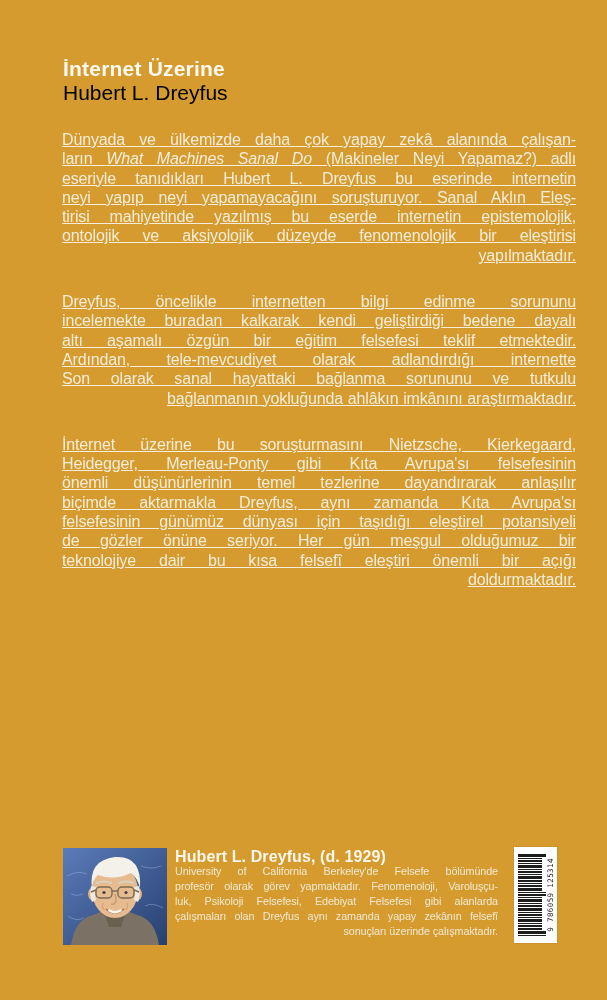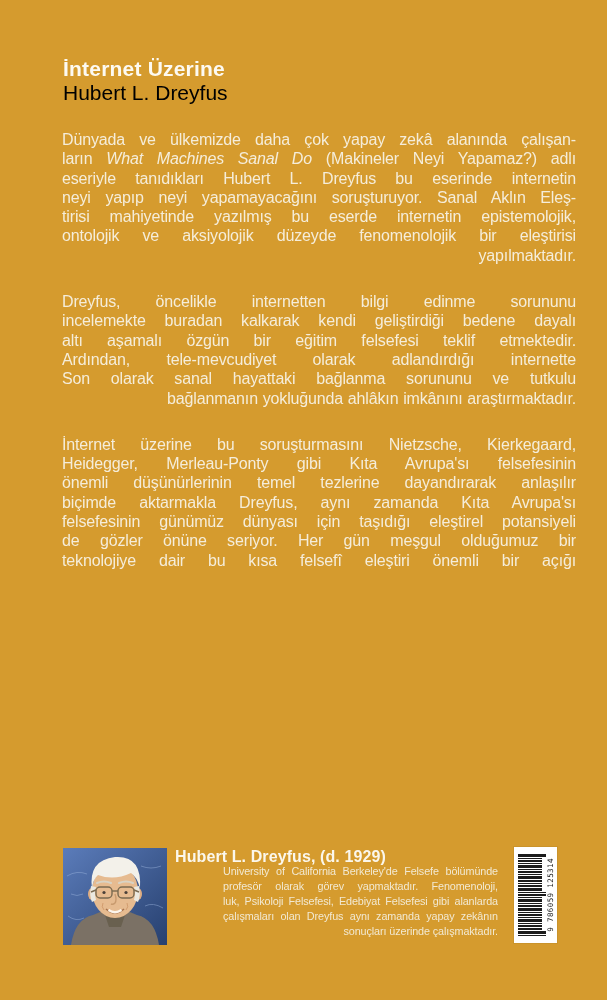--- a/index.html
+++ b/index.html
@@ -36,21 +36,21 @@
   
   .synopsis {
     position: absolute;
     left: 62px;
     top: 130px;
     width: 514px;
     font-size: 16px;
     letter-spacing: -0.15px;
     word-spacing: 0.5px;
   }
-  .para { margin: 0 0 27px 0; }
+  .para { margin: 0 0 27px 0; text-decoration: underline; }
   .para em { font-style: italic; }
 
   .tline {
     display: block;
     height: 19.3px;
     line-height: 19.3px;
     text-align: justify;
     overflow: hidden;
     white-space: normal;
   }
@@ -79,21 +79,21 @@
     font-weight: bold;
     line-height: 15px;
     color: #FBF7EC;
     letter-spacing: 0.1px;
   }
   .bio-lines {
     font-size: 10.8px;
     letter-spacing: -0.1px;
     color: #F2E9D2;
   }
-  .bio-lines .tline { height: 15px; line-height: 15px; margin-left: 48px; }
+  .bio-lines .tline { height: 15px; line-height: 15px; }
 
   
   .barcode {
     position: absolute;
     left: 514px;
     top: 847px;
     width: 43px;
     height: 96px;
     background: #ffffff;
     box-shadow: 0 0 0 1px rgba(0,0,0,0.05);
@@ -140,20 +140,21 @@
         <span class="tline tline-last"><span>bağlanmanın yokluğunda ahlâkın imkânını araştırmaktadır.</span></span>
       </div>
     <div class="para">
         <span class="tline"><span>İnternet üzerine bu soruşturmasını Nietzsche, Kierkegaard,</span></span>
         <span class="tline"><span>Heidegger, Merleau-Ponty gibi Kıta Avrupa'sı felsefesinin</span></span>
         <span class="tline"><span>önemli düşünürlerinin temel tezlerine dayandırarak anlaşılır</span></span>
         <span class="tline"><span>biçimde aktarmakla Dreyfus, aynı zamanda Kıta Avrupa'sı</span></span>
         <span class="tline"><span>felsefesinin günümüz dünyası için taşıdığı eleştirel potansiyeli</span></span>
         <span class="tline"><span>de gözler önüne seriyor. Her gün meşgul olduğumuz bir</span></span>
         <span class="tline"><span>teknolojiye dair bu kısa felsefî eleştiri önemli bir açığı</span></span>
+        <span class="tline tline-last"><span>doldurmaktadır.</span></span>
       </div>
   </section>
 
   <div class="photo">
     <svg viewBox="0 0 104 97">
       <defs>
         <linearGradient id="pbg" x1="0" y1="0" x2="1" y2="1">
           <stop offset="0" stop-color="#5b7cba"></stop>
           <stop offset="1" stop-color="#27406f"></stop>
         </linearGradient>

